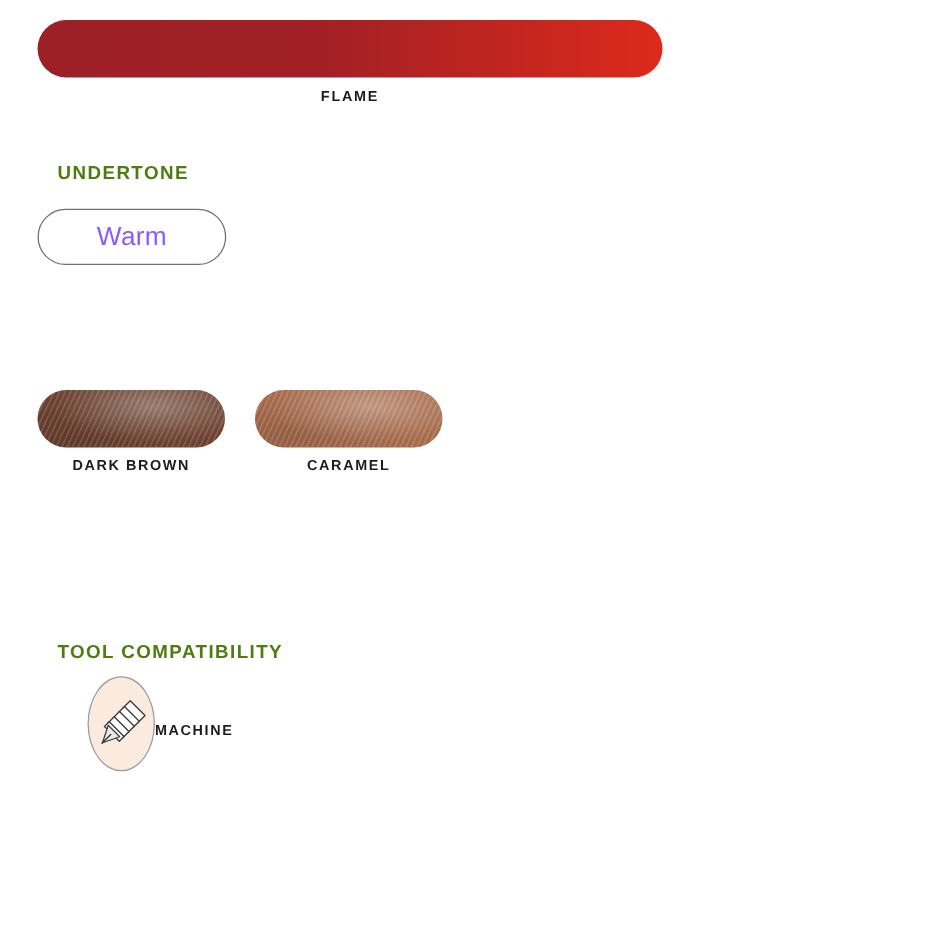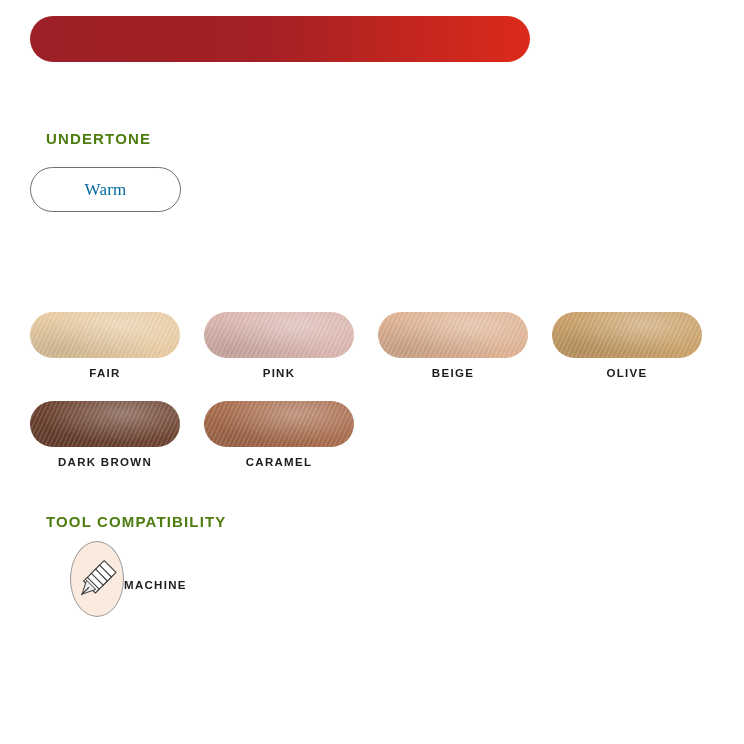--- a/index.html
+++ b/index.html
@@ -61,23 +61,23 @@
     width: 151px;
     height: 45px;
     border: 1px solid #6f6f6f;
     border-radius: 23px;
     background: #ffffff;
     display: flex;
     align-items: center;
     justify-content: center;
   }
   .undertone-pill-label {
-    font-family: Liberation Serif, serif;
-    font-size: 17px;
-    color: #0369a1;
+    font-family: Liberation Sans, sans-serif;
+    font-size: 21px;
+    color: #8b5cf6;
     letter-spacing: 0.2px;
   }
 
   
   .swatch-grid {
     position: absolute;
     left: 30px;
     top: 312px;
     width: 700px;
   }
@@ -154,46 +154,29 @@
     white-space: nowrap;
   }
 </style>
 </head>
 <body>
 
 <div class="page">
 
   <div class="hero">
     <div class="hero-bar" style="background: linear-gradient(90deg, rgb(156, 32, 38) 0%, rgb(162, 32, 37) 45%, rgb(220, 42, 27) 100%);"></div>
+    <div class="hero-label">FLAME</div>
   </div>
 
   <div class="section-title" style="left:30px; top:130px;">UNDERTONE</div>
   <div class="undertone-pill">
     <span class="undertone-pill-label">Warm</span>
   </div>
 
   <div class="swatch-grid" id="swatch-grid">
-      <div class="swatch-row">
-        <div class="swatch-cell">
-          <div class="swatch-chip" style="background: rgb(233, 204, 163);"></div>
-          <div class="swatch-name">FAIR</div>
-        </div>
-        <div class="swatch-cell">
-          <div class="swatch-chip" style="background: rgb(220, 182, 175);"></div>
-          <div class="swatch-name">PINK</div>
-        </div>
-        <div class="swatch-cell">
-          <div class="swatch-chip" style="background: rgb(224, 179, 148);"></div>
-          <div class="swatch-name">BEIGE</div>
-        </div>
-        <div class="swatch-cell">
-          <div class="swatch-chip" style="background: rgb(203, 161, 105);"></div>
-          <div class="swatch-name">OLIVE</div>
-        </div>
-      </div>
       <div class="swatch-row">
         <div class="swatch-cell">
           <div class="swatch-chip" style="background: rgb(109, 66, 48);"></div>
           <div class="swatch-name">DARK BROWN</div>
         </div>
         <div class="swatch-cell">
           <div class="swatch-chip" style="background: rgb(169, 108, 76);"></div>
           <div class="swatch-name">CARAMEL</div>
         </div>
       </div>

